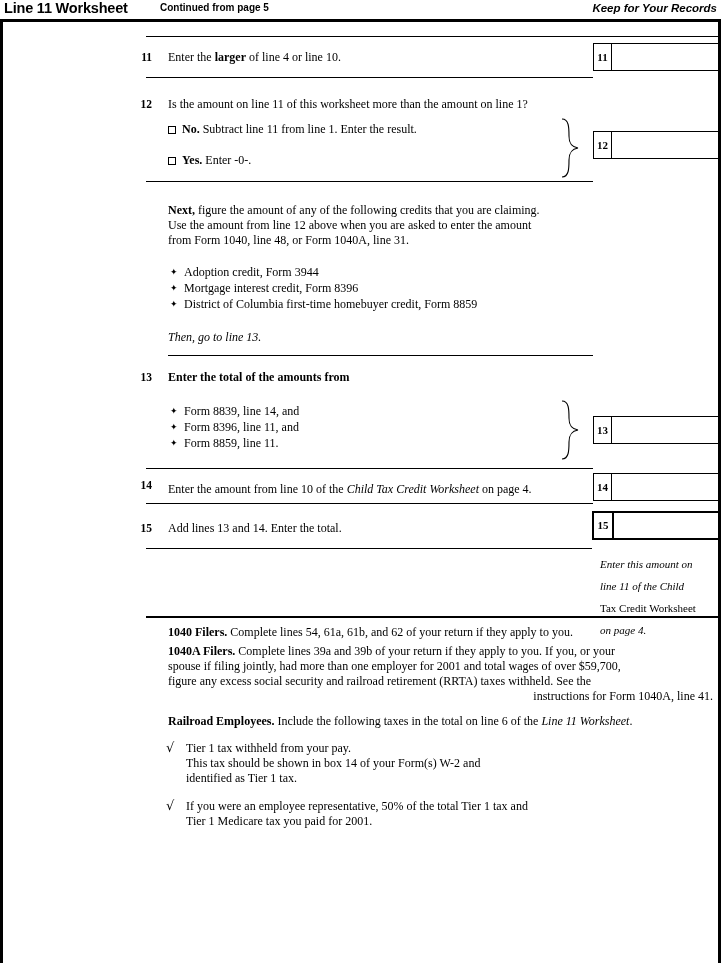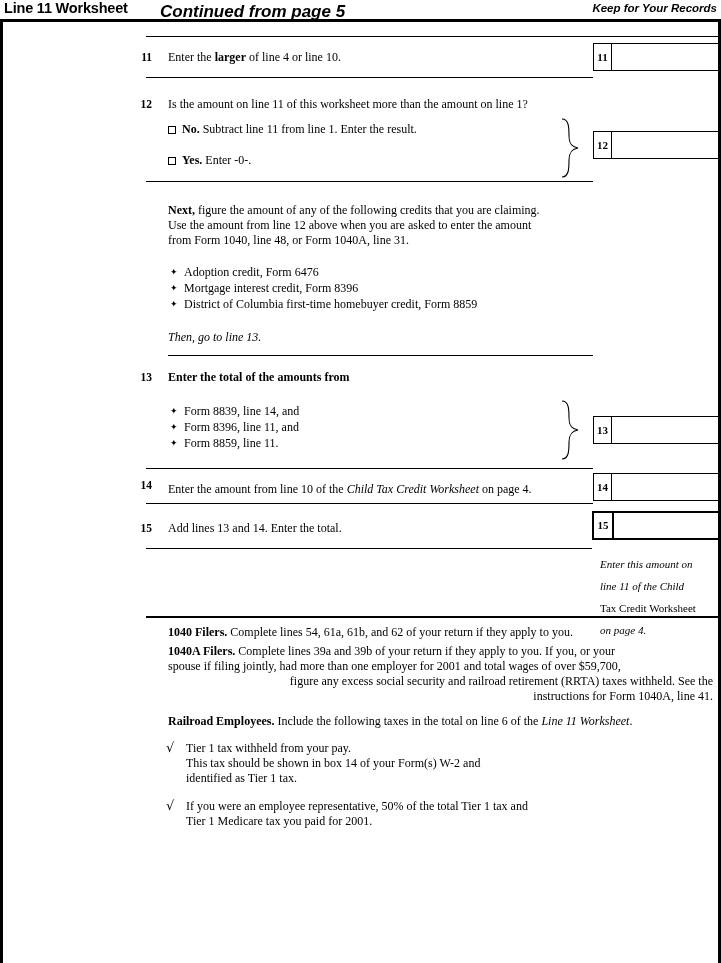--- a/index.html
+++ b/index.html
@@ -29,22 +29,21 @@
     font-family: "Liberation Sans", sans-serif;
     font-weight: bold;
     font-size: 14.5px;
     letter-spacing: -0.2px;
   }
   #header .hdr-cont {
     position: absolute;
     left: 160px; top: 2px;
     font-family: "Liberation Sans", sans-serif;
     font-weight: bold;
-    font-style: italic;
-    font-size: 17px;
+    font-size: 10px;
   }
   #header .hdr-keep {
     position: absolute;
     right: 4px; top: 2px;
     font-family: "Liberation Sans", sans-serif;
     font-weight: bold;
     font-style: italic;
     font-size: 11.5px;
   }
   #header .hdr-rule {
@@ -187,21 +186,21 @@
 <div class="abox" style="left:593px; top:131px; width:126px; height:28px;">
   <div class="num">12</div>
 </div>
 <div class="hrule" style="left:146px; top:181px; width:447px;"></div>
 
 <div class="txt" style="left:168px; top:203px; width:430px;"><b>Next,</b><span> figure the amount of any of the following credits that you are claiming.</span></div>
 <div class="txt" style="left:168px; top:218px; width:430px;">Use the amount from line 12 above when you are asked to enter the amount</div>
 <div class="txt" style="left:168px; top:233px; width:430px;">from Form 1040, line 48, or Form 1040A, line 31.</div>
 
 <div class="bullet" style="left:170px; top:265px;">✦</div>
-<div class="txt" style="left:184px; top:265px; width:400px;">Adoption credit, Form 6476</div>
+<div class="txt" style="left:184px; top:265px; width:400px;">Adoption credit, Form 3944</div>
 <div class="bullet" style="left:170px; top:281px;">✦</div>
 <div class="txt" style="left:184px; top:281px; width:400px;">Mortgage interest credit, Form 8396</div>
 <div class="bullet" style="left:170px; top:297px;">✦</div>
 <div class="txt" style="left:184px; top:297px; width:420px;">District of Columbia first-time homebuyer credit, Form 8859</div>
 
 <div class="txt it" style="left:168px; top:330px; width:300px;">Then, go to line 13.</div>
 <div class="hrule" style="left:168px; top:355px; width:425px;"></div>
 
 <div class="lineno" style="left:130px; top:371px;">13</div>
 <div class="txt" style="left:168px; top:370px; width:400px;font-weight:bold;">Enter the total of the amounts from</div>
@@ -244,21 +243,21 @@
   <span class="rom">Tax Credit Worksheet</span>
   <span>on page 4.</span>
 </div>
 
 <div class="hrule" style="left:146px; top:616px; width:572px; height:2px;"></div>
 
 <div class="txt" style="left:168px; top:625px; width:545px;"><b>1040 Filers.</b><span> Complete lines 54, 61a, 61b, and 62 of your return if they apply to you.</span></div>
 
 <div class="txt" style="left:168px; top:644px; width:545px;"><b>1040A Filers.</b><span> Complete lines 39a and 39b of your return if they apply to you. If you, or your</span></div>
 <div class="txt" style="left:168px; top:659px; width:545px;">spouse if filing jointly, had more than one employer for 2001 and total wages of over $59,700,</div>
-<div class="txt" style="left:168px; top:674px; width:545px;text-align:right;">figure any excess social security and railroad retirement (RRTA) taxes withheld. See the</div>
+<div class="txt" style="left:168px; top:674px; width:545px;">figure any excess social security and railroad retirement (RRTA) taxes withheld. See the</div>
 <div class="txt" style="left:168px; top:689px; width:545px;text-align:right;">instructions for Form 1040A, line 41.</div>
 
 <div class="txt" style="left:168px; top:714px; width:545px;"><b>Railroad Employees.</b><span> Include the following taxes in the total on line 6 of the </span><i>Line 11 Worksheet</i><span>.</span></div>
 
 <div class="check" style="left:166px; top:740px;">√</div>
 <div class="txt" style="left:186px; top:741px; width:440px;">Tier 1 tax withheld from your pay.</div>
 <div class="txt" style="left:186px; top:756px; width:440px;">This tax should be shown in box 14 of your Form(s) W-2 and</div>
 <div class="txt" style="left:186px; top:771px; width:440px;">identified as  Tier 1 tax.</div>
 
 <div class="check" style="left:166px; top:798px;">√</div>

